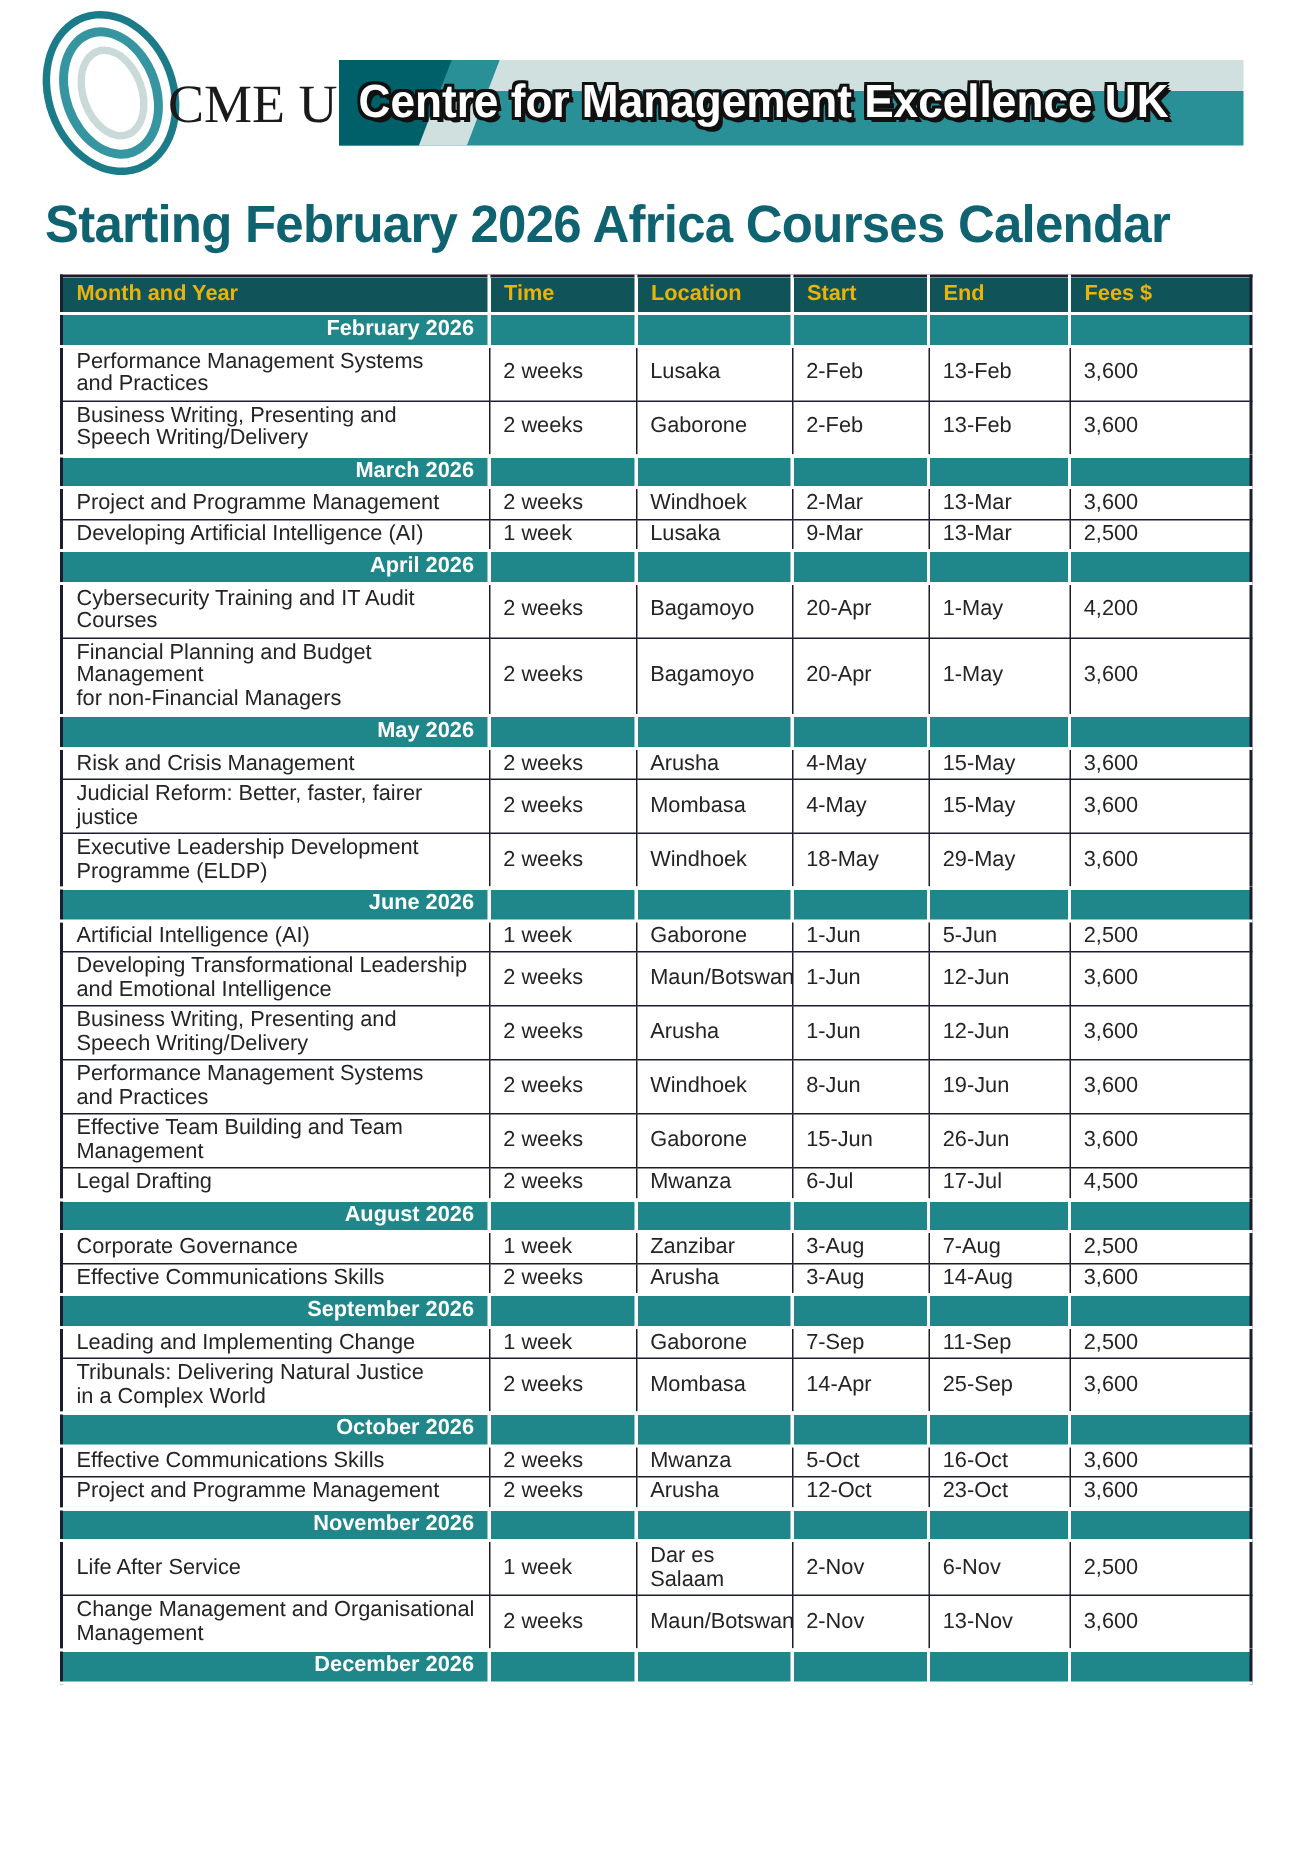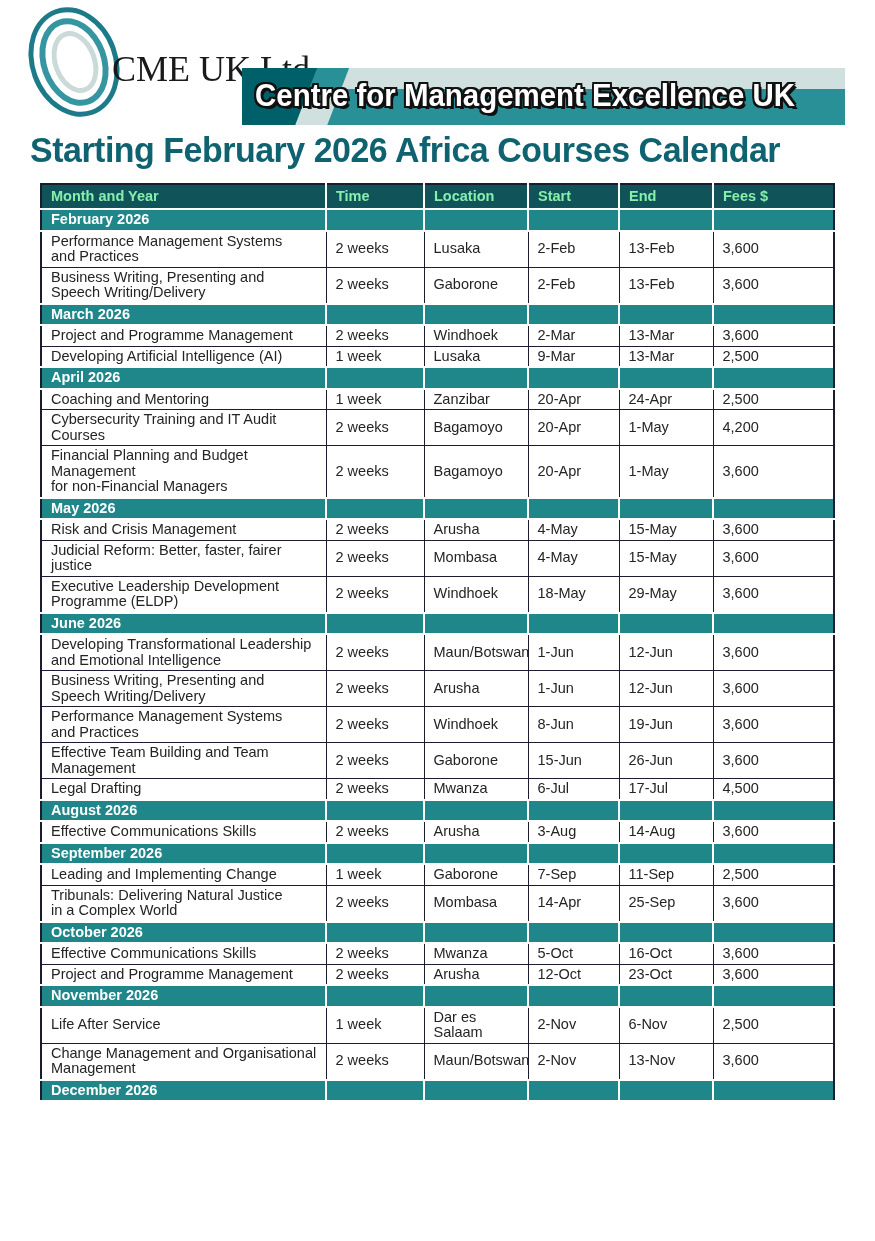--- a/index.html
+++ b/index.html
@@ -20,26 +20,25 @@
   .ring.r2 { left: 15px; top: 13px; width: 66px; height: 90px;  border: 6px solid var(--ring-mid, #3595a1);  transform: rotate(-20deg); }
   .ring.r3 { left: 27px; top: 26px; width: 44px; height: 64px;  border: 5px solid var(--ring-pale, #c9dad8); transform: rotate(-20deg); }
 
   .company-name {
     position: absolute; left: 112px; top: 48px;
     font-family: "Liberation Serif", "DejaVu Serif", serif;
     font-size: 36px; color: #1a1a1a; white-space: nowrap;
   }
 
   .banner {
-    position: absolute; left: 242px; top: 40px; width: 603px; height: 57px;
+    position: absolute; left: 226px; top: 40px; width: 603px; height: 57px;
     background: linear-gradient(to bottom,
       var(--banner-light, #cfe0df) 0 36%,
       var(--banner-teal, #2a9097) 36% 100%);
     overflow: hidden;
-    margin-top: 28px;
   }
   .banner .stripe {
     position: absolute; top: -4px; height: 66px; transform: skewX(-21deg);
   }
   .banner .stripe-check {
     left: 52px; width: 44px;
     background: linear-gradient(to bottom,
       var(--banner-teal, #2a9097) 0 39%,
       var(--banner-light, #cfe0df) 39% 100%);
   }
@@ -82,36 +81,36 @@
 
   th, td {
     font-size: 14.5px; line-height: 15.5px;
     text-align: left; vertical-align: middle;
     padding: 2px 9px;
     overflow: hidden;
   }
 
   thead th {
     background: var(--header-teal, #10545a);
-    color: #86efac; font-weight: bold; height: 25px;
+    color: #eab308; font-weight: bold; height: 25px;
     border-right: 2.5px solid #ffffff;
     border-bottom: 2.5px solid #ffffff;
     border-top: 2.5px solid var(--line, #1c1c30);
   }
   thead th:first-child { border-left: 2.5px solid var(--line, #1c1c30); }
   thead th:last-child  { border-right-color: var(--line, #1c1c30); }
 
   tr.section-row td {
     background: var(--section-teal, #1f8689);
     height: 21px;
     border-right: 2.5px solid #ffffff;
     border-top: 2.5px solid #ffffff;
     border-bottom: 2.5px solid #ffffff;
   }
-  tr.section-row td:first-child { color: #fff; font-weight: bold; border-left: 2.5px solid var(--line, #1c1c30); }
+  tr.section-row td:first-child { color: #fff; font-weight: bold; border-left: 2.5px solid var(--line, #1c1c30); text-align: right; }
   tr.section-row td:last-child  { border-right-color: var(--line, #1c1c30); }
 
   tr.course-row td {
     background: #fff; color: #242424;
     border: 1.8px solid var(--line, #1c1c30);
     height: 21px;
   }
   td.cell-name, td.cell-loc { white-space: pre-line; }
 </style>
 </head>
@@ -205,28 +204,20 @@
       </tr>
       <tr class="section-row">
         <td>April 2026</td>
         <td></td>
         <td></td>
         <td></td>
         <td></td>
         <td></td>
       </tr>
       <tr class="course-row">
-        <td class="cell-name">Coaching and Mentoring</td>
-        <td class="cell-time">1 week</td>
-        <td class="cell-loc">Zanzibar</td>
-        <td class="cell-start">20-Apr</td>
-        <td class="cell-end">24-Apr</td>
-        <td class="cell-fees">2,500</td>
-      </tr>
-      <tr class="course-row">
         <td class="cell-name">Cybersecurity Training and IT Audit
 Courses</td>
         <td class="cell-time">2 weeks</td>
         <td class="cell-loc">Bagamoyo</td>
         <td class="cell-start">20-Apr</td>
         <td class="cell-end">1-May</td>
         <td class="cell-fees">4,200</td>
       </tr>
       <tr class="course-row">
         <td class="cell-name">Financial Planning and Budget Management
@@ -272,20 +263,28 @@
       </tr>
       <tr class="section-row">
         <td>June 2026</td>
         <td></td>
         <td></td>
         <td></td>
         <td></td>
         <td></td>
       </tr>
       <tr class="course-row">
+        <td class="cell-name">Artificial  Intelligence (AI)</td>
+        <td class="cell-time">1 week</td>
+        <td class="cell-loc">Gaborone</td>
+        <td class="cell-start">1-Jun</td>
+        <td class="cell-end">5-Jun</td>
+        <td class="cell-fees">2,500</td>
+      </tr>
+      <tr class="course-row">
         <td class="cell-name">Developing Transformational Leadership
 and Emotional Intelligence</td>
         <td class="cell-time">2 weeks</td>
         <td class="cell-loc">Maun/Botswana</td>
         <td class="cell-start">1-Jun</td>
         <td class="cell-end">12-Jun</td>
         <td class="cell-fees">3,600</td>
       </tr>
       <tr class="course-row">
         <td class="cell-name">Business Writing, Presenting and
@@ -322,20 +321,28 @@
         <td class="cell-end">17-Jul</td>
         <td class="cell-fees">4,500</td>
       </tr>
       <tr class="section-row">
         <td>August 2026</td>
         <td></td>
         <td></td>
         <td></td>
         <td></td>
         <td></td>
+      </tr>
+      <tr class="course-row">
+        <td class="cell-name">Corporate Governance</td>
+        <td class="cell-time">1 week</td>
+        <td class="cell-loc">Zanzibar</td>
+        <td class="cell-start">3-Aug</td>
+        <td class="cell-end">7-Aug</td>
+        <td class="cell-fees">2,500</td>
       </tr>
       <tr class="course-row">
         <td class="cell-name">Effective Communications Skills</td>
         <td class="cell-time">2 weeks</td>
         <td class="cell-loc">Arusha</td>
         <td class="cell-start">3-Aug</td>
         <td class="cell-end">14-Aug</td>
         <td class="cell-fees">3,600</td>
       </tr>
       <tr class="section-row">

